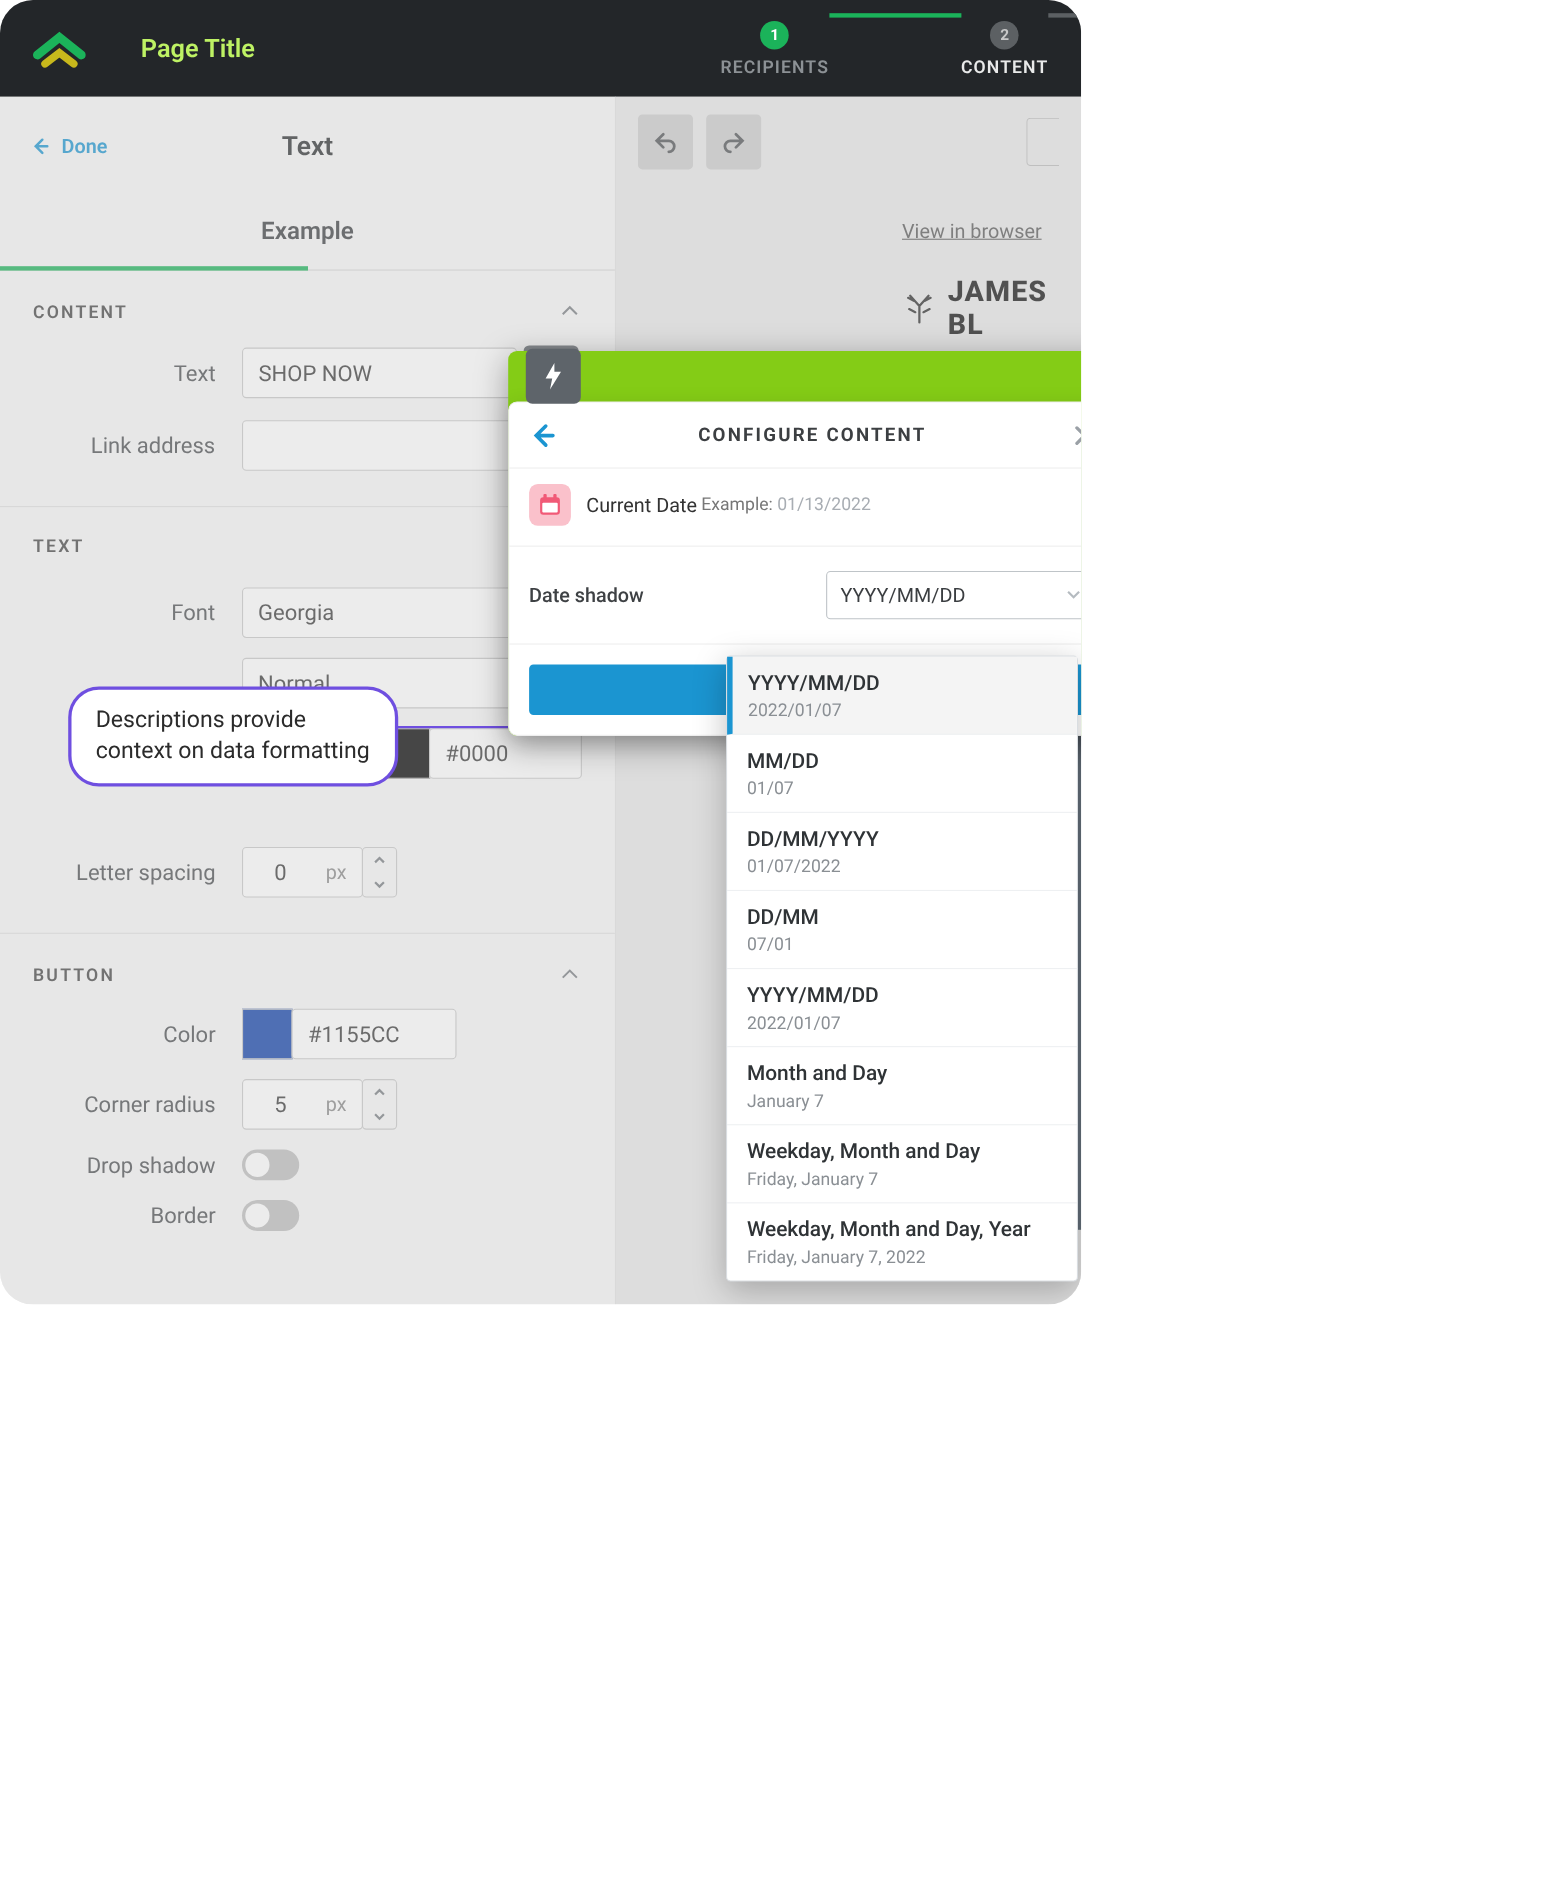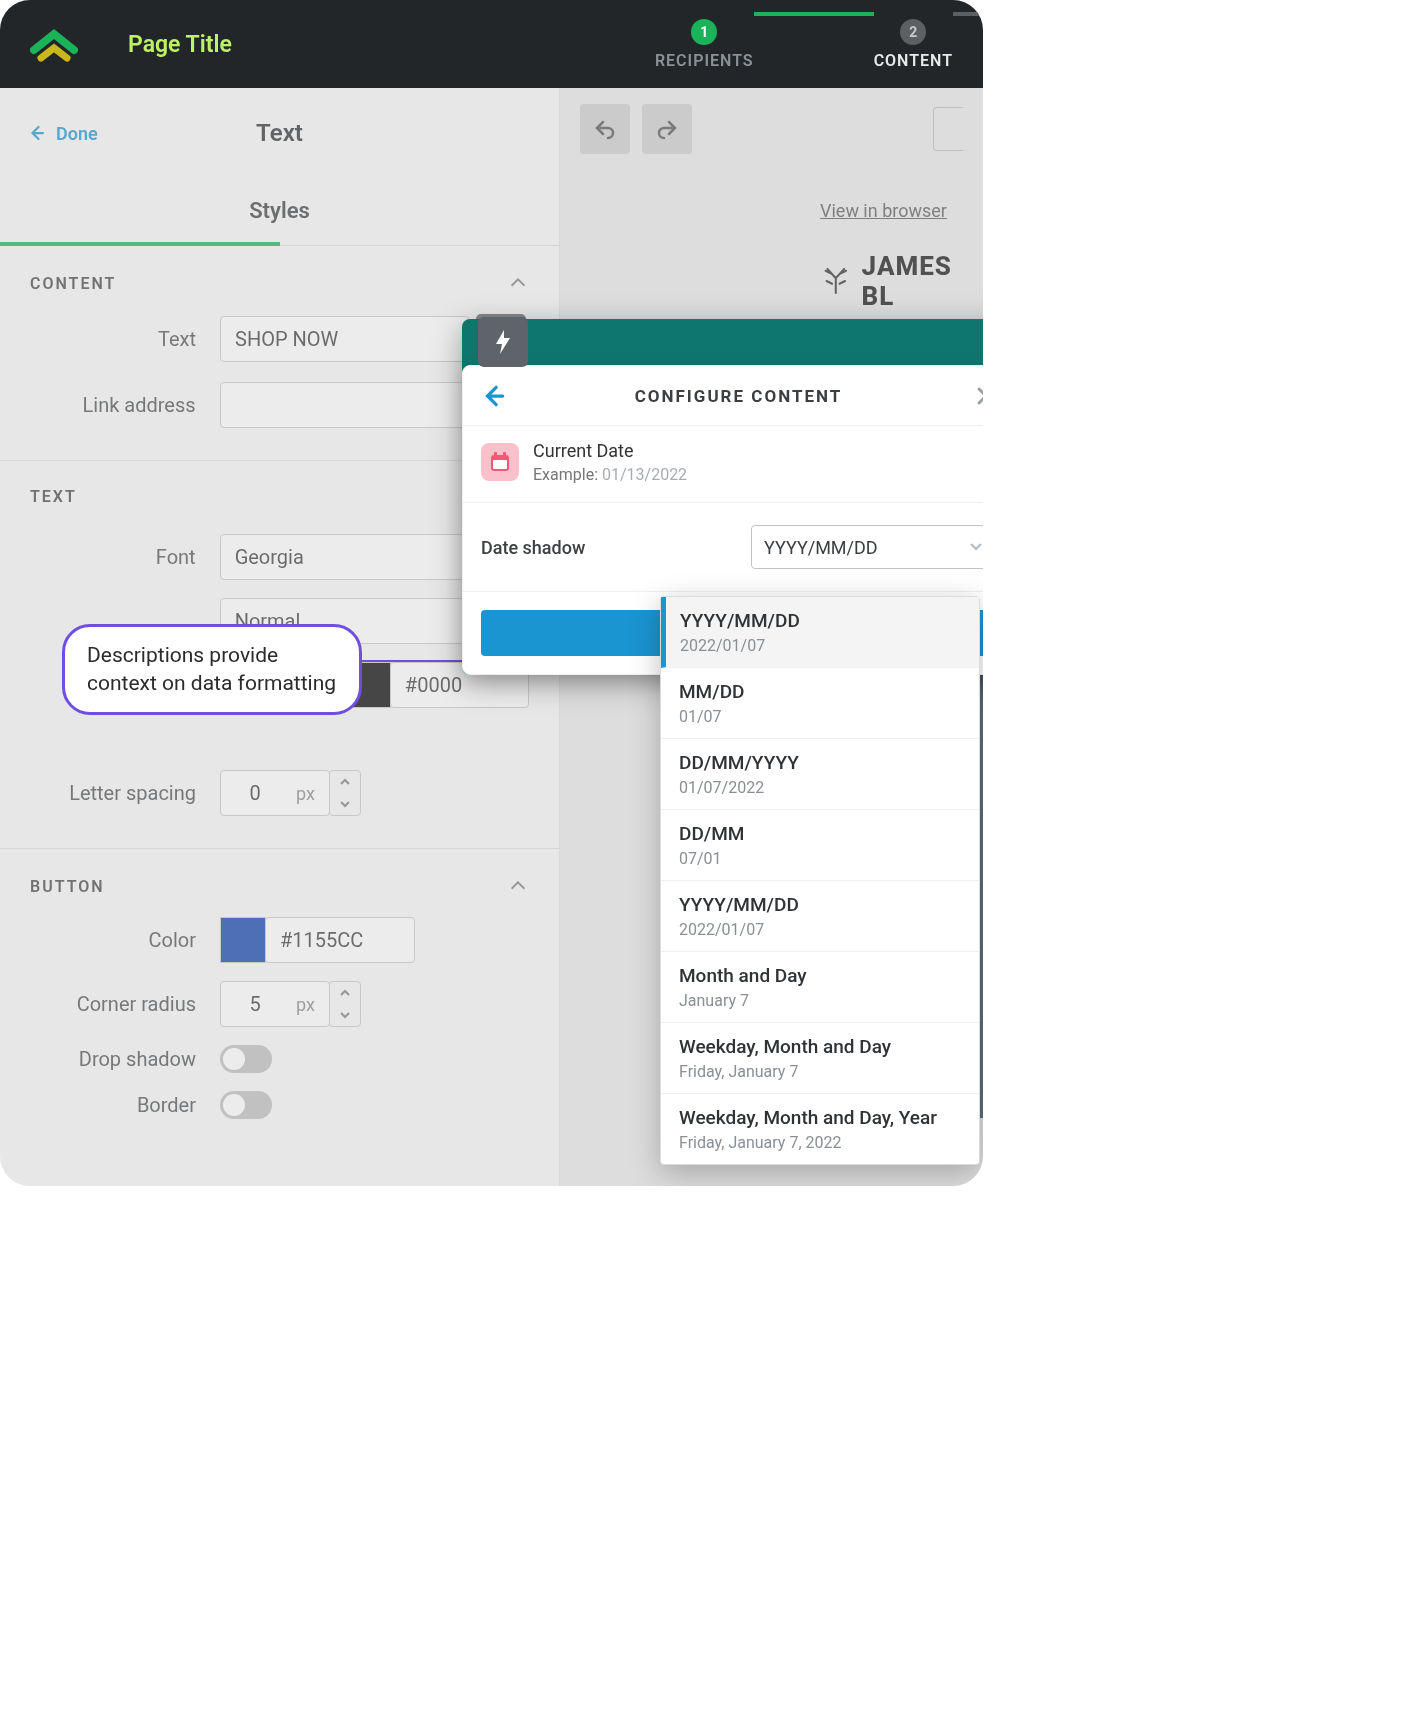--- a/index.html
+++ b/index.html
@@ -74,33 +74,33 @@
   .tool-btn { width: 50px; height: 50px; border-radius:4px; background:#dedede; display:flex; align-items:center; justify-content:center; }
   .preview-area { padding: 30px 0 0 260px; position:relative; z-index:0; }
   .viewbrowser { font-size: 18px; color:#555; text-decoration: underline; }
   .brand-row { margin-top: 30px; display:flex; align-items:center; gap: 10px; }
   .brand-text { font-size: 26px; font-weight: 800; letter-spacing: 1px; }
   .hero { margin-top: 20px; width: 180px; height: 720px; background:#1f3448; position:absolute; right:0; top:290px; z-index:0; }
   .hero-u { position:absolute; right:4px; top:490px; color:#fff; font-size:46px; font-weight:800; }
   .hero-w { position:absolute; right:4px; top:548px; color:#fff; font-size:22px; }
 
   .popover {
-    position: absolute; left: 462px; top: 319px; width: 553px; background:#0f766e;
+    position: absolute; left: 462px; top: 319px; width: 553px; background:#84cc16;
     border-radius: 8px; box-shadow: 0 8px 30px rgba(0,0,0,0.35); z-index: 40;
     overflow: visible;
   }
   .pop-top-icon { position:absolute; left: 16px; top: -2px; width: 50px; height: 50px; border-radius: 6px; background:#5e646a; display:flex; align-items:center; justify-content:center; }
   .pop-inner { margin-top: 46px; border:1px solid #eee; border-radius:8px; background:#fff; box-shadow: 0 4px 18px rgba(0,0,0,0.12); }
   .pop-header { height: 60px; display:flex; align-items:center; justify-content:center; position:relative; border-bottom:1px solid #eee; }
   .pop-back { position:absolute; left:18px; width:26px; height:26px; }
   .pop-close { position:absolute; right:18px; width:20px; height:20px; color:#9aa0a6; }
   .pop-title { font-size:17px; font-weight:700; letter-spacing:2px; color:#3c3f42; }
   .pop-current { display:flex; gap:14px; padding: 14px 18px 18px; border-bottom:1px solid #eee; align-items:center; }
   .pop-icon { width:38px; height:38px; border-radius:8px; background:#fac1cb; display:flex; align-items:center; justify-content:center; }
-  .pop-cur-text { display:flex; flex-direction:column; gap:4px; }
+  .pop-cur-text { display:flex; flex-direction:row; gap:4px; }
   .pop-cur-title { font-size:18px; color:#333; }
   .pop-cur-ex { font-size:16px; color:#777; }
   .pop-cur-ex span { color:#a8adb3; }
   .pop-field { display:flex; align-items:center; justify-content:space-between; padding: 22px 18px; border-bottom:1px solid #eee; }
   .pop-field-label { font-size:18px; color:#3e4144; font-weight:500; }
   .pop-select {
     width: 245px; height: 44px; border:1px solid #bfc4c8; border-radius:4px; display:flex; align-items:center;
     justify-content:space-between; padding: 0 12px; font-size:18px; color:#3b3e41;
   }
   .pop-action { padding: 18px; display:flex; gap:12px; }
@@ -158,21 +158,21 @@
         <div class="done-btn">
           <svg class="done-arrow" viewBox="0 0 24 24">
               <path d="M14 4 L6 12 L14 20 M6 12 H20" stroke="#1b95d1" stroke-width="3" fill="none" stroke-linecap="round"></path>
             </svg>
           <span>Done</span>
         </div>
         <div class="panel-title">Text</div>
       </div>
 
       <div class="tabs">
-        <div class="tab" style="font-weight:600;">Styles</div>
+        <div class="tab" style="font-weight:600;">Example</div>
         <div class="tab-underline"></div>
       </div>
 
       <div class="section">
         <div class="section-head">
           <div class="section-title">CONTENT</div>
           <svg class="chev" viewBox="0 0 24 24">
               <path class="chev-svg" d="M5 15 L12 8 L19 15"></path>
             </svg>
         </div>

